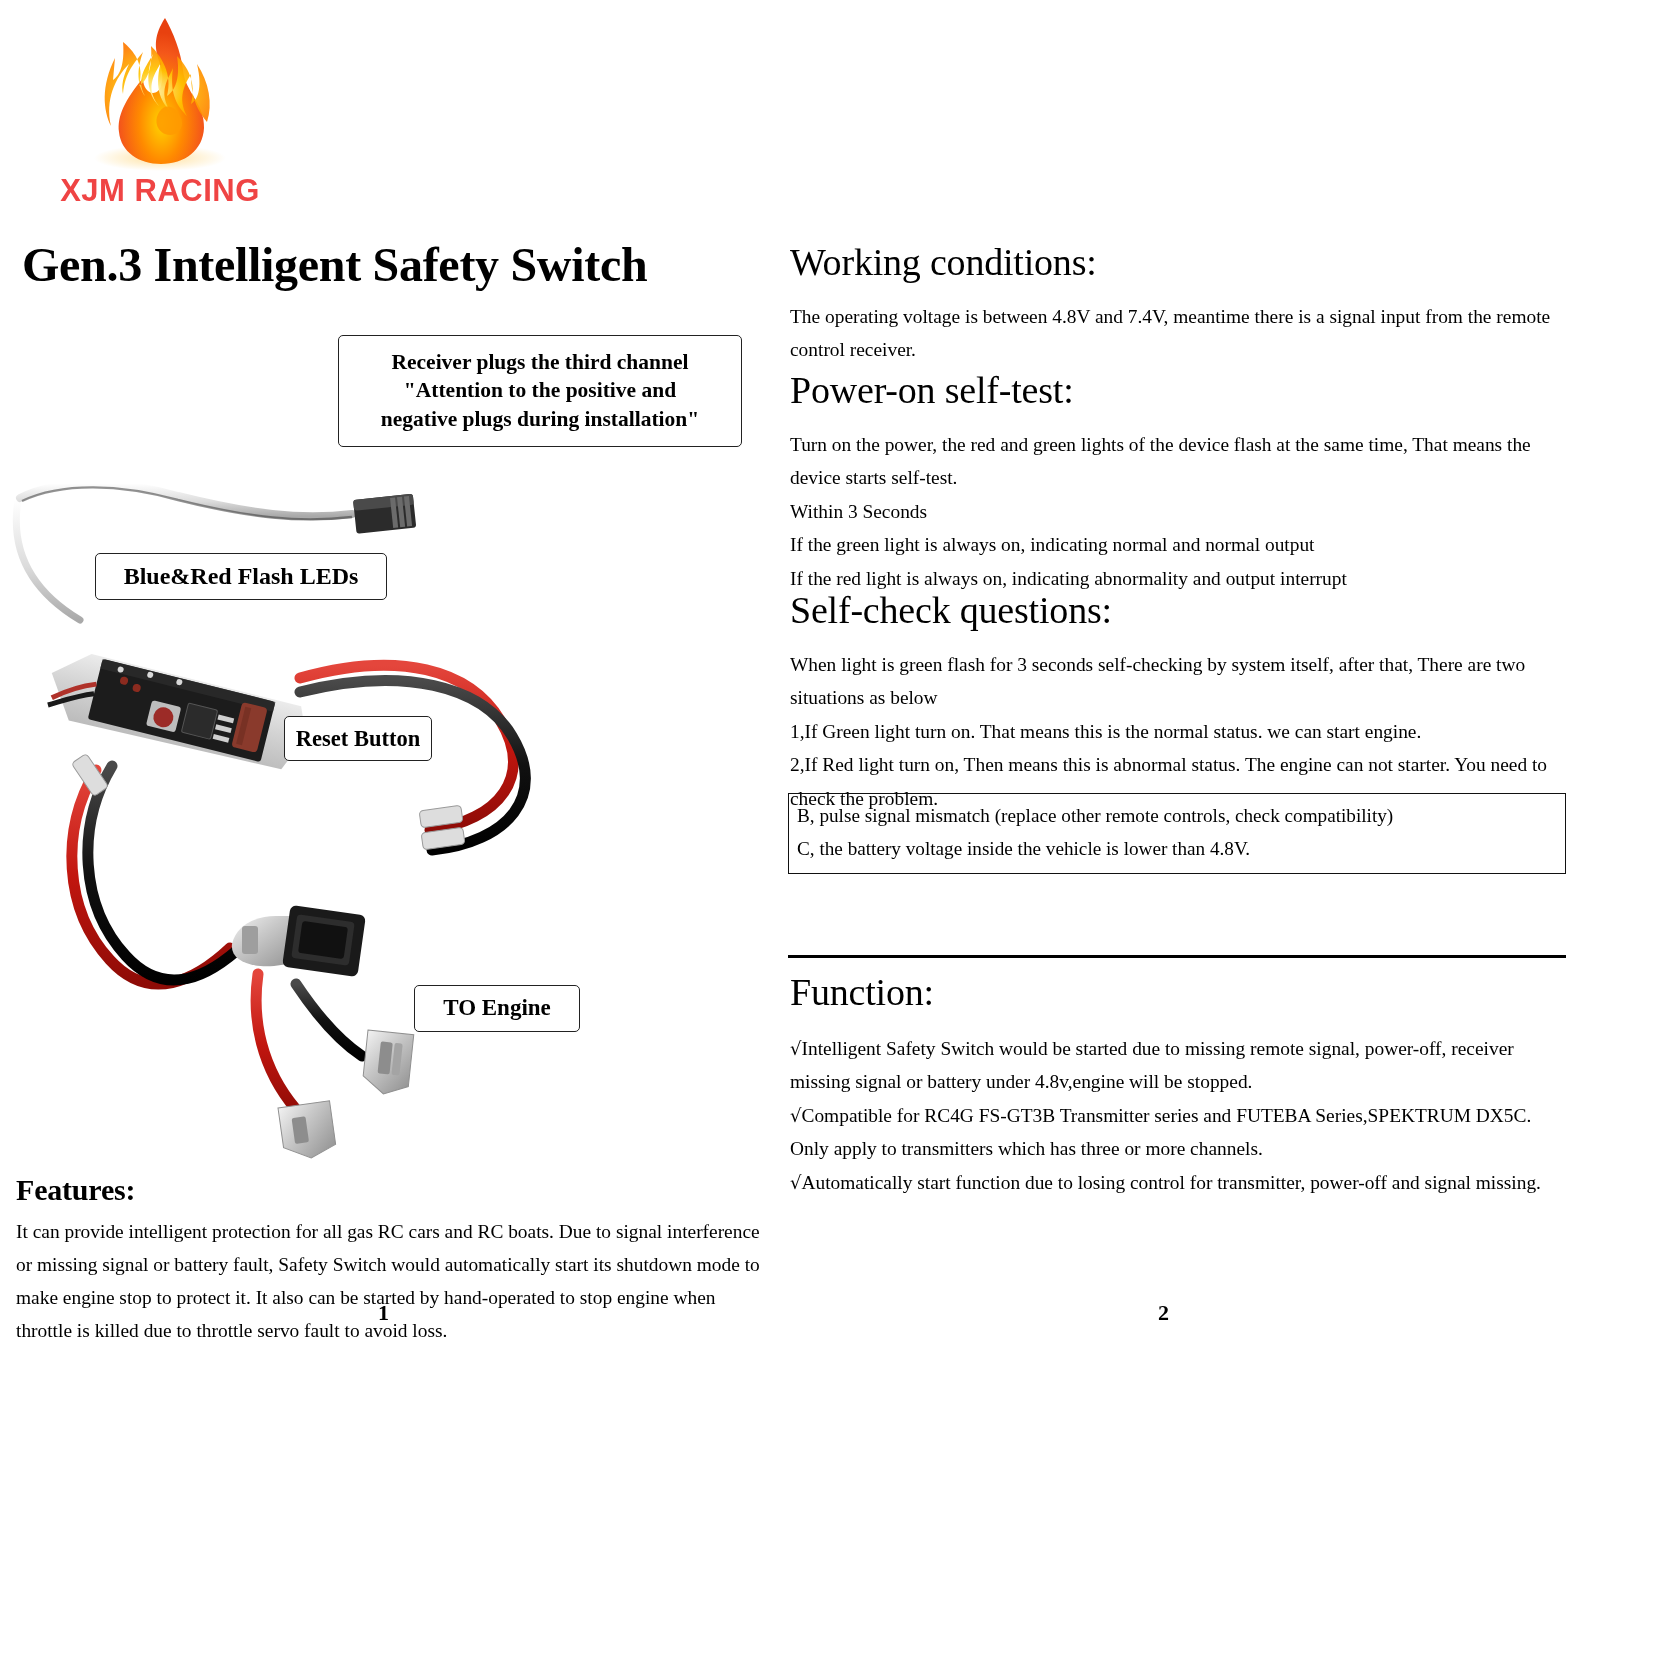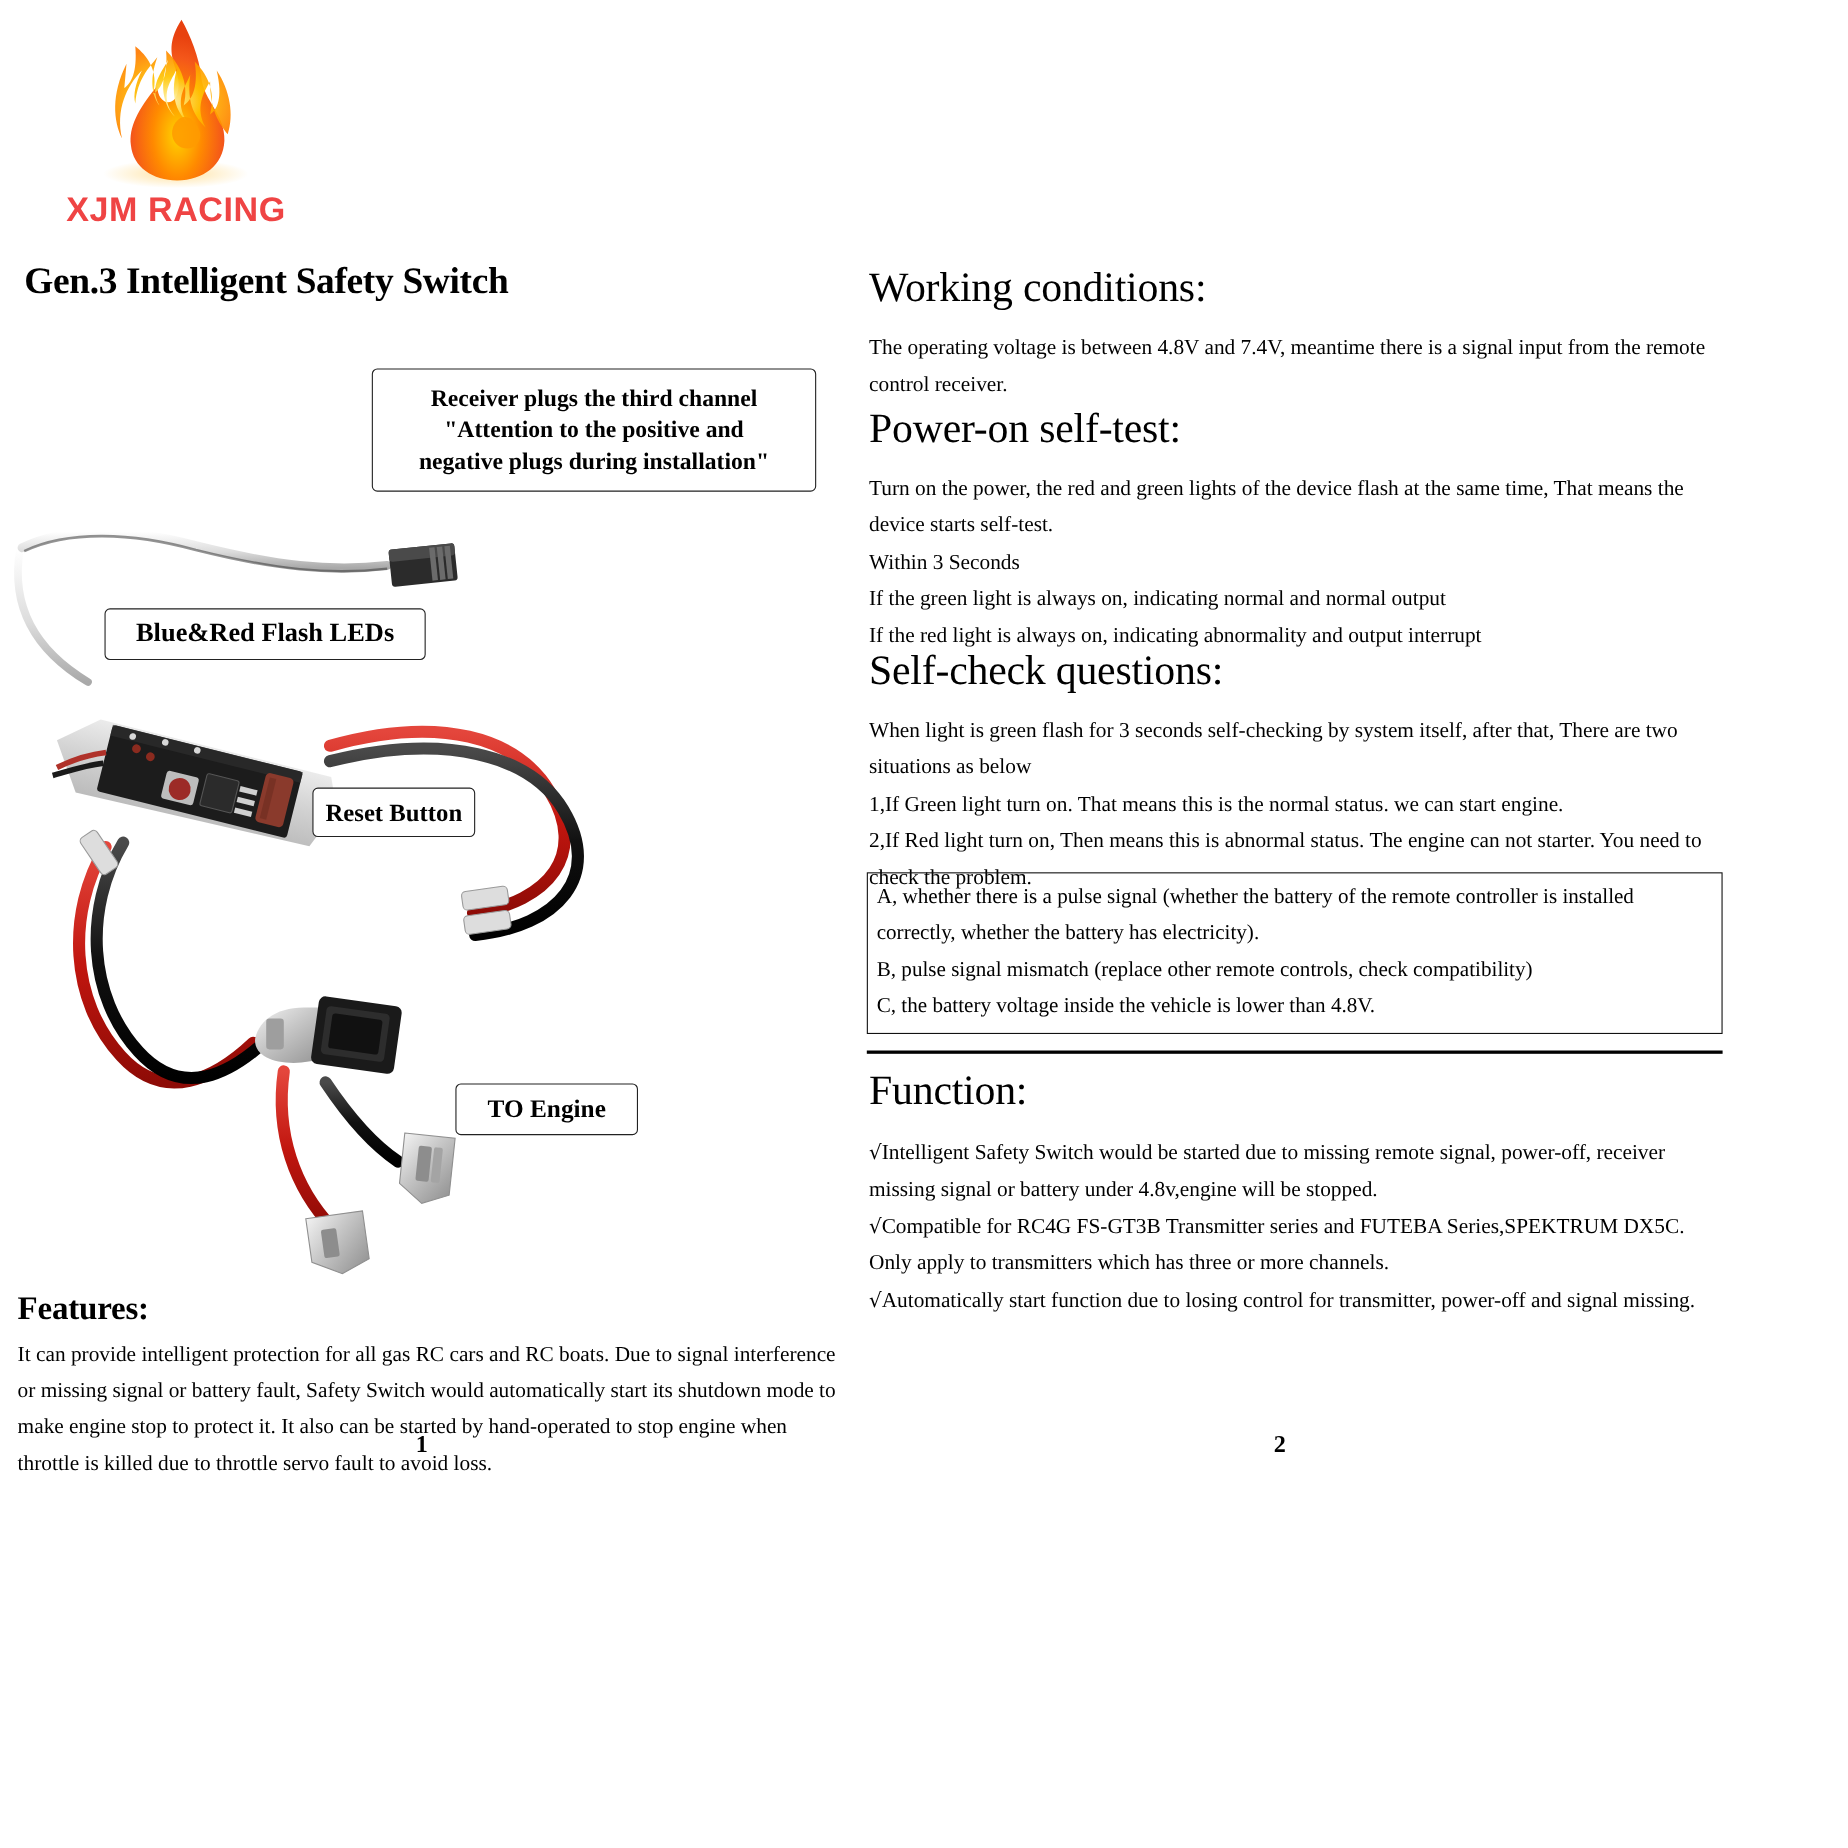--- a/index.html
+++ b/index.html
@@ -51,21 +51,21 @@
     color: #ef4444;
     margin-top: -4px;
     white-space: nowrap;
   }
 
   
   .main-title {
     position: absolute;
     left: 22px;
     top: 237px;
-    font-size: 34px;
+    font-size: 48px;
     font-weight: bold;
     letter-spacing: -0.3px;
     white-space: nowrap;
   }
 
   
   .callout {
     position: absolute;
     border: 1.6px solid #222;
     border-radius: 5px;
@@ -374,21 +374,20 @@
     </div>
 
     <div class="r-block" style="top:588px;">
       <div class="r-head">Self-check questions:</div>
       <p class="r-para" style="margin-top:16px;">When light is green flash for 3 seconds self-checking by system itself, after that, There are two situations as below</p>
       <p class="r-para">1,If Green light turn on. That means this is the normal status. we can start engine.</p>
       <p class="r-para">2,If Red light turn on, Then means this is abnormal status. The engine can not starter. You need to check the problem.</p>
     </div>
 
     <div class="abc-box">
-      <p class="r-para">A, whether there is a pulse signal (whether the battery of the remote controller is installed correctly, whether the battery has electricity).</p>
       <p class="r-line">B, pulse signal mismatch (replace other remote controls, check compatibility)</p>
       <p class="r-line">C, the battery voltage inside the vehicle is lower than 4.8V.</p>
     </div>
 
     <div class="thick-rule"></div>
 
     <div class="r-block" style="top:970px;">
       <div class="r-head">Function:</div>
       <p class="r-para" style="margin-top:18px;">
         <span class="tick">√</span><span>Intelligent Safety Switch would be started due to missing remote signal, power-off, receiver missing signal or battery under 4.8v,engine will be stopped.</span>

